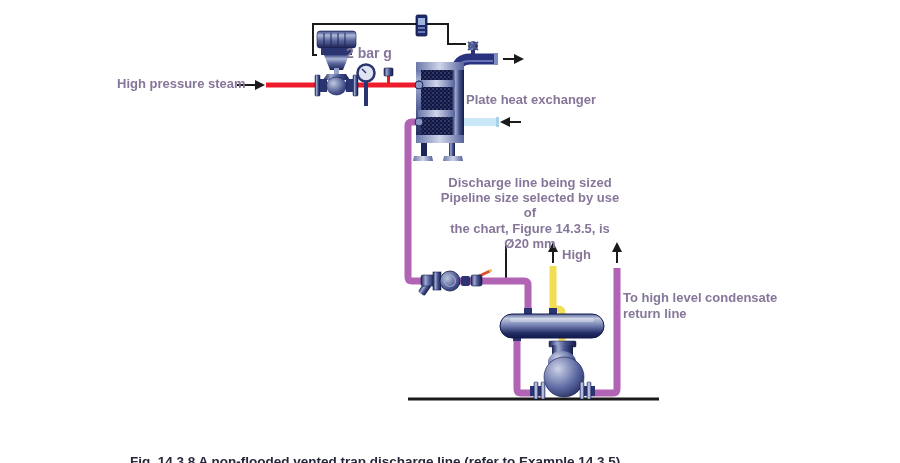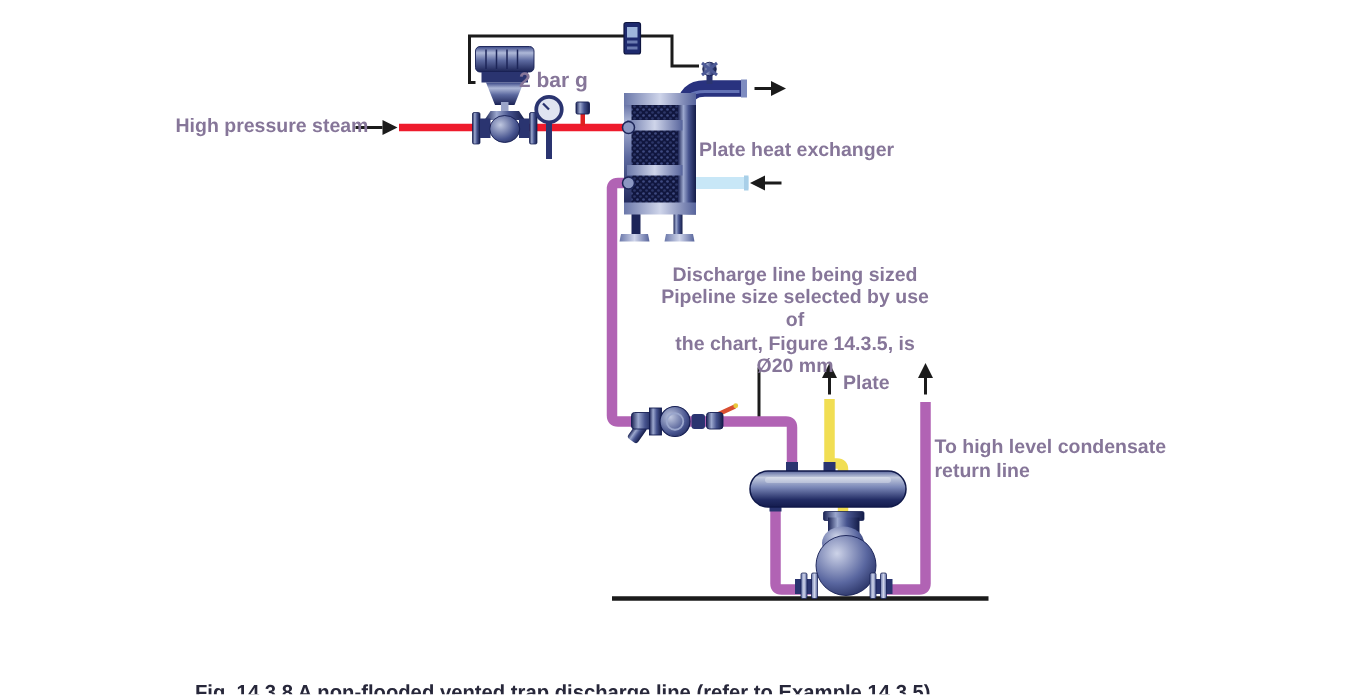--- a/index.html
+++ b/index.html
@@ -209,20 +209,20 @@
 
   <div class="lbl" style="left:346px;top:46px;font-size:14px;">2 bar g</div>
 
   <div class="lbl" style="left:466px;top:92px;">Plate heat exchanger</div>
 
   <div class="lbl lbl-center" style="left:413px;top:175px;width:186px;line-height:15.2px;">Discharge line being sized
 Pipeline size selected by use of
 the chart, Figure 14.3.5, is
 Ø20 mm</div>
 
-  <div class="lbl" style="left:562px;top:247px;">Plate</div>
+  <div class="lbl" style="left:562px;top:247px;">High</div>
 
   <div class="lbl" style="left:623px;top:246px;line-height:15.5px;margin-top:44px;">To high level condensate
 return line</div>
 
   <div class="caption">Fig. 14.3.8 A non-flooded vented trap discharge line (refer to Example 14.3.5)</div>
 
 </div>
 
 </body></html>

